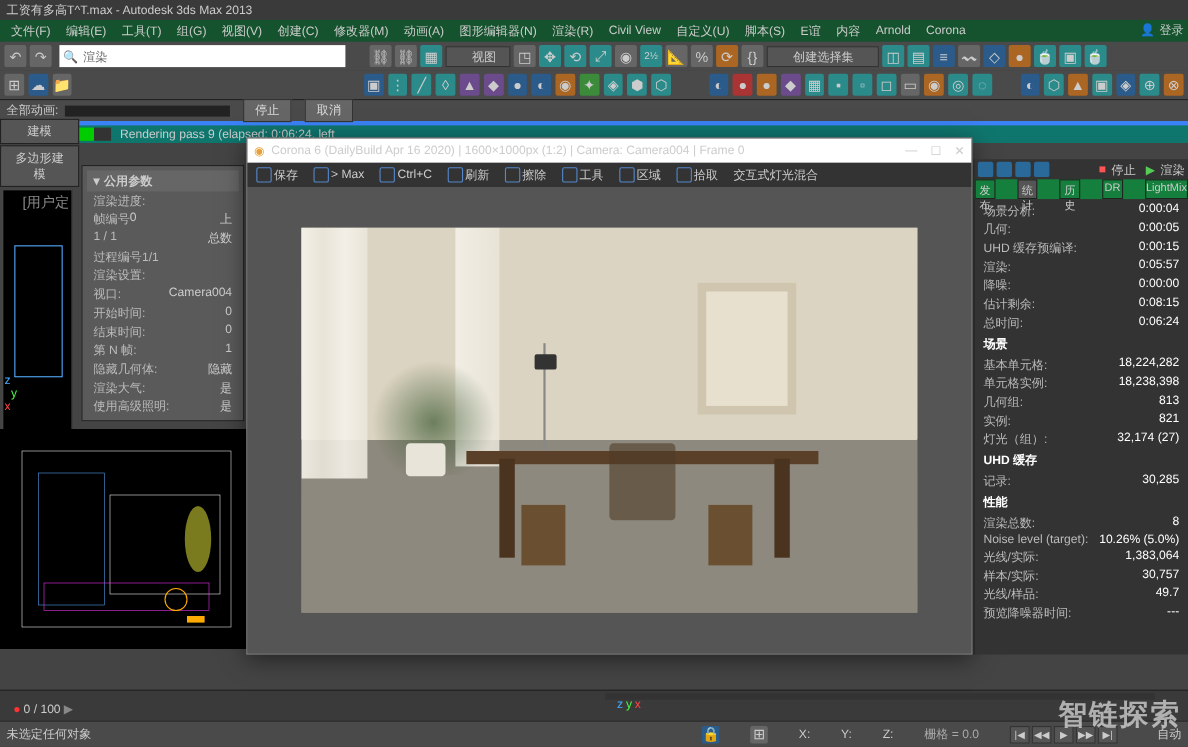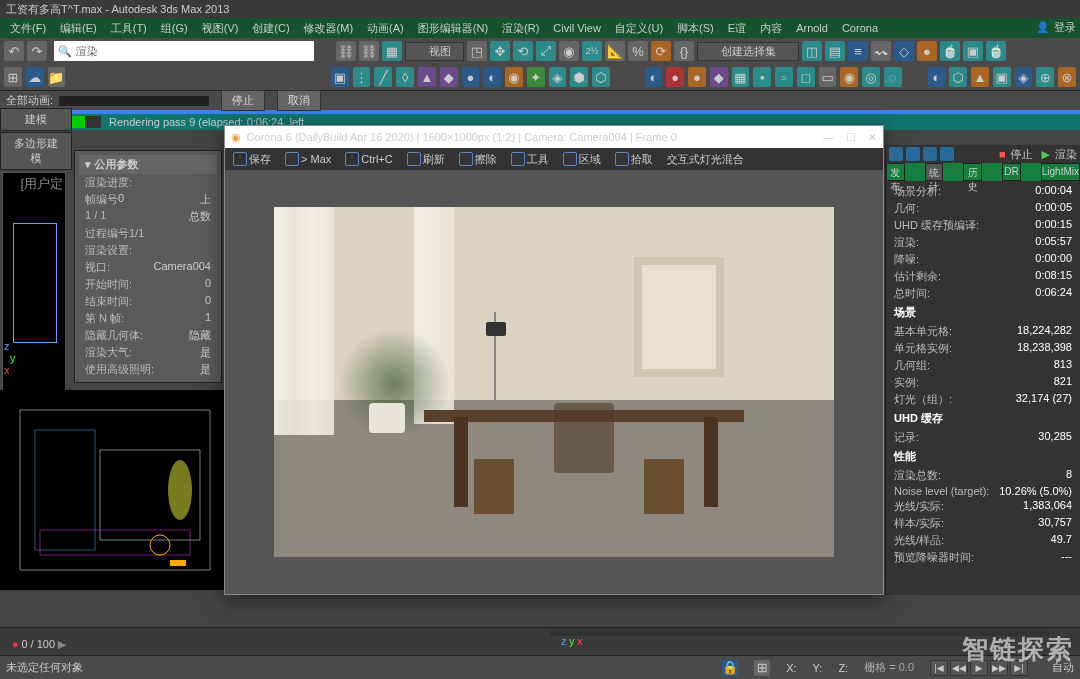--- a/index.html
+++ b/index.html
@@ -71,21 +71,21 @@
 .stats-tabs span.active{background:#555;}
 .stats-sec{padding:2px 0;}
 .stats-h{color:#fff;font-weight:bold;padding:3px 8px;}
 .stats-row{display:flex;justify-content:space-between;padding:1px 8px;}
 .stats-row .sk{color:#bbb;white-space:nowrap;}
 .stats-row .sv{color:#fff;text-align:right;}
 
 .timeline{position:absolute;bottom:24px;left:0;right:0;height:28px;background:#3a3a3a;border-top:1px solid #222;}
 .tl-axis{position:absolute;left:522px;bottom:8px;font-size:9px;margin-left:39px;}
 .tl-axis .x{color:#f44;}.tl-axis .y{color:#4f4;}.tl-axis .z{color:#4af;}
-.status{position:absolute;bottom:0;left:0;right:0;height:24px;background:#4a4a4a;border-top:1px solid #222;display:flex;align-items:center;padding:0 6px;gap:16px;}
+.status{position:absolute;bottom:0;left:0;right:0;height:24px;background:#4a4a4a;border-top:1px solid #222;display:flex;align-items:center;padding:0 6px;gap:28px;}
 .status .coord{color:#aaa;}
 .playback{display:flex;gap:2px;margin-left:auto;}
 .playback .pb{width:18px;height:16px;background:#555;border:1px solid #333;display:flex;align-items:center;justify-content:center;font-size:9px;}
 .watermark{position:absolute;right:6px;bottom:12px;font-size:26px;color:rgba(255,255,255,0.6);font-weight:bold;z-index:20;letter-spacing:2px;}
 .frame-ind{position:absolute;left:12px;bottom:28px;color:#999;font-size:10px;}
 .login{position:absolute;right:4px;top:20px;color:#ccc;display:flex;align-items:center;gap:4px;}
 .vp-mini{width:64px;height:90px;background:#000;margin:2px;border:1px solid #555;}
 </style>
 </head>
 <body>

